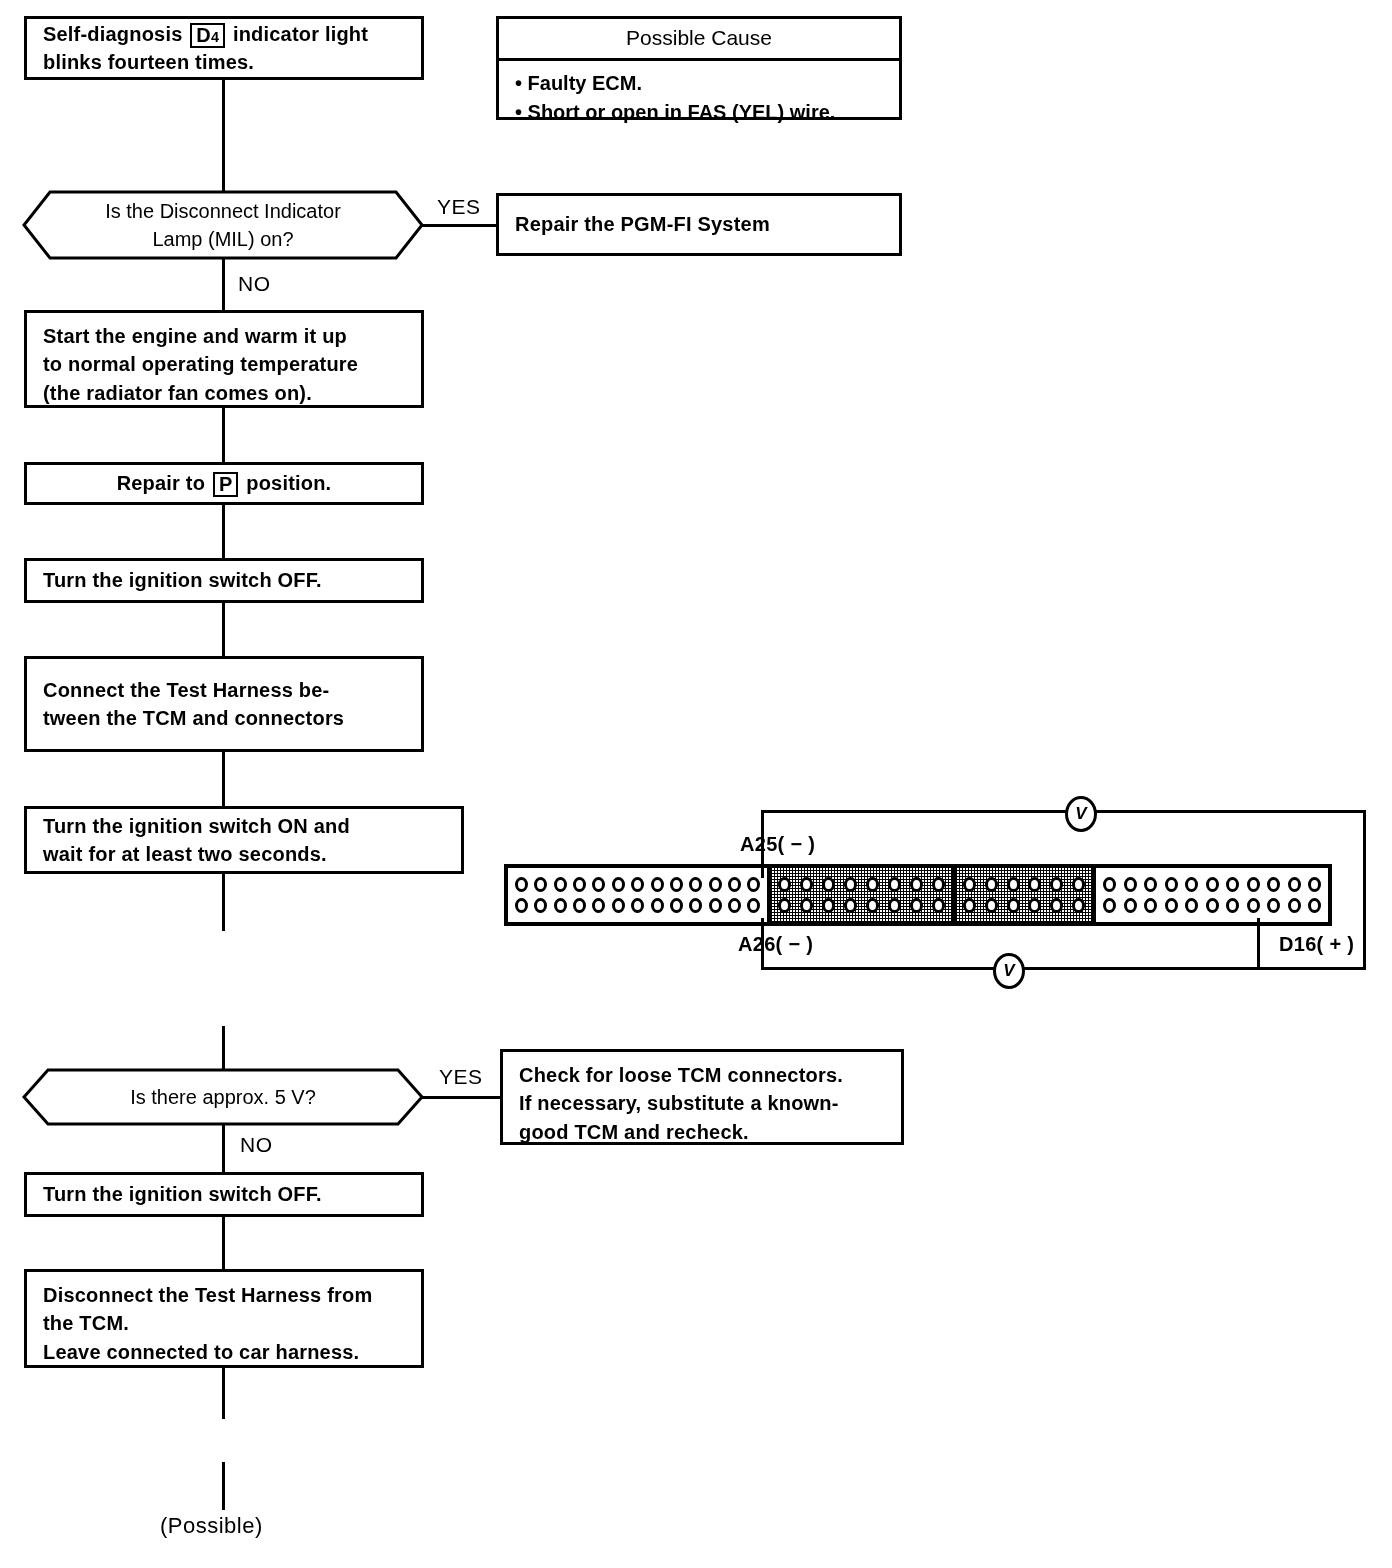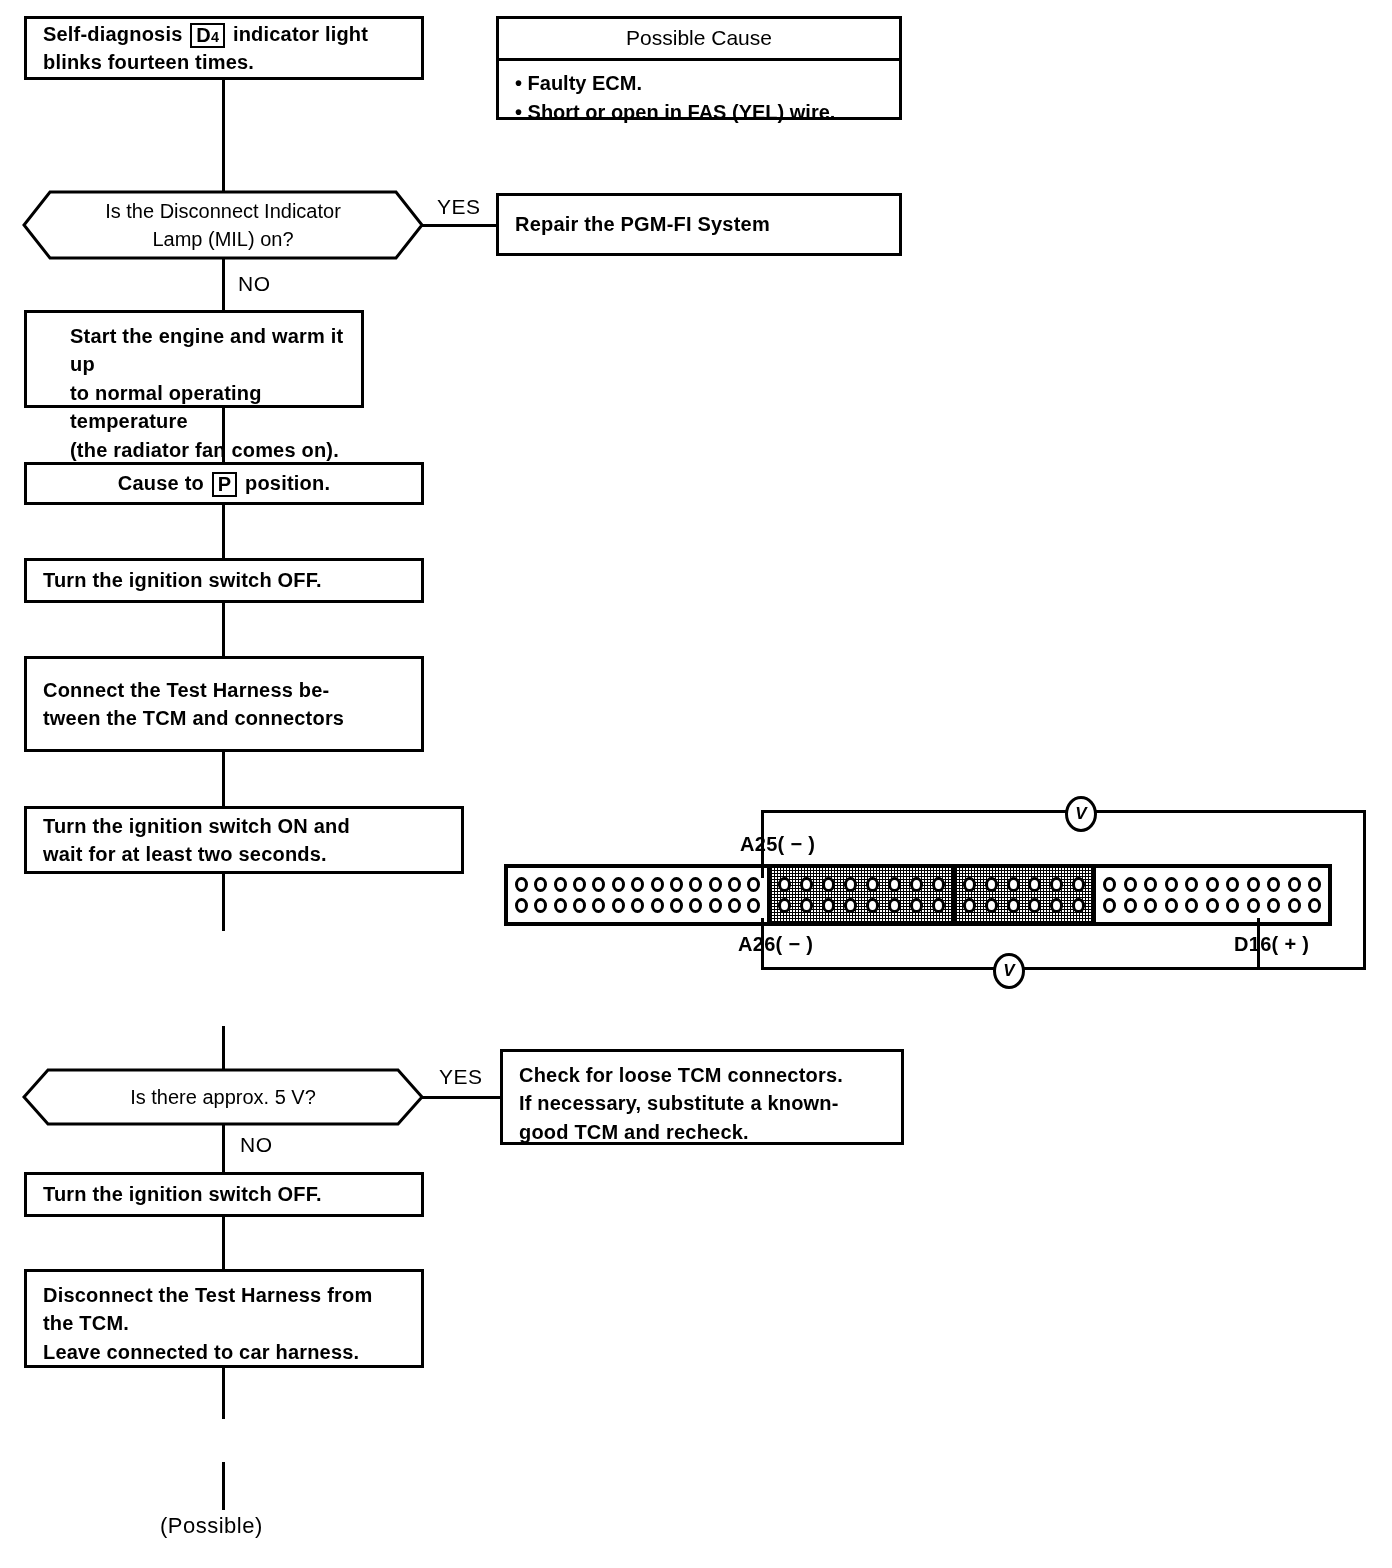--- a/index.html
+++ b/index.html
@@ -147,33 +147,33 @@
 
   <div class="box vcenter" style="left:496px;top:193px;width:406px;height:63px;">
     <div class="pad">
       <span>Repair the PGM-FI System</span>
     </div>
   </div>
 
   <div class="vline" style="left:222px;top:258px;height:54px;"></div>
   <div class="flowlabel" style="left:238px;top:272px;">NO</div>
 
-  <div class="box" style="left:24px;top:310px;width:340px;height:98px;padding-left:27px;">
+  <div class="box" style="left:24px;top:310px;width:400px;height:98px;">
     <div class="pad">
       <span>Start the engine and warm it up</span><br>
       <span>to normal operating temperature</span><br>
       <span>(the radiator fan comes on).</span>
     </div>
   </div>
 
   <div class="vline" style="left:222px;top:408px;height:56px;"></div>
 
   <div class="box center vcenter" style="left:24px;top:462px;width:400px;height:43px;">
     <div class="pad">
-      <span>Cause to</span>
+      <span>Repair to</span>
       <span class="keycap">P</span>
       <span>position.</span>
     </div>
   </div>
 
   <div class="vline" style="left:222px;top:505px;height:55px;"></div>
 
   <div class="box vcenter" style="left:24px;top:558px;width:400px;height:45px;">
     <div class="pad">
       <span>Turn the ignition switch OFF.</span>
@@ -360,17 +360,17 @@
     <div class="volt" style="left:1065px;top:796px;">V</div>
 
     <div class="vline" style="left:1363px;top:810px;width:3px;height:160px;"></div>
 
     <div class="vline" style="left:761px;top:918px;height:52px;"></div>
     <div class="hline" style="left:761px;top:967px;width:605px;"></div>
     <div class="term-label" style="left:738px;top:933px;">A26( − )</div>
     <div class="volt" style="left:993px;top:953px;">V</div>
 
     <div class="vline" style="left:1257px;top:918px;height:52px;"></div>
-    <div class="term-label" style="left:1234px;top:933px;">D16( + )</div>
+    <div class="term-label" style="left:1279px;top:933px;">D16( + )</div>
 
   </div>
 
 </div>
 
 </body></html>

